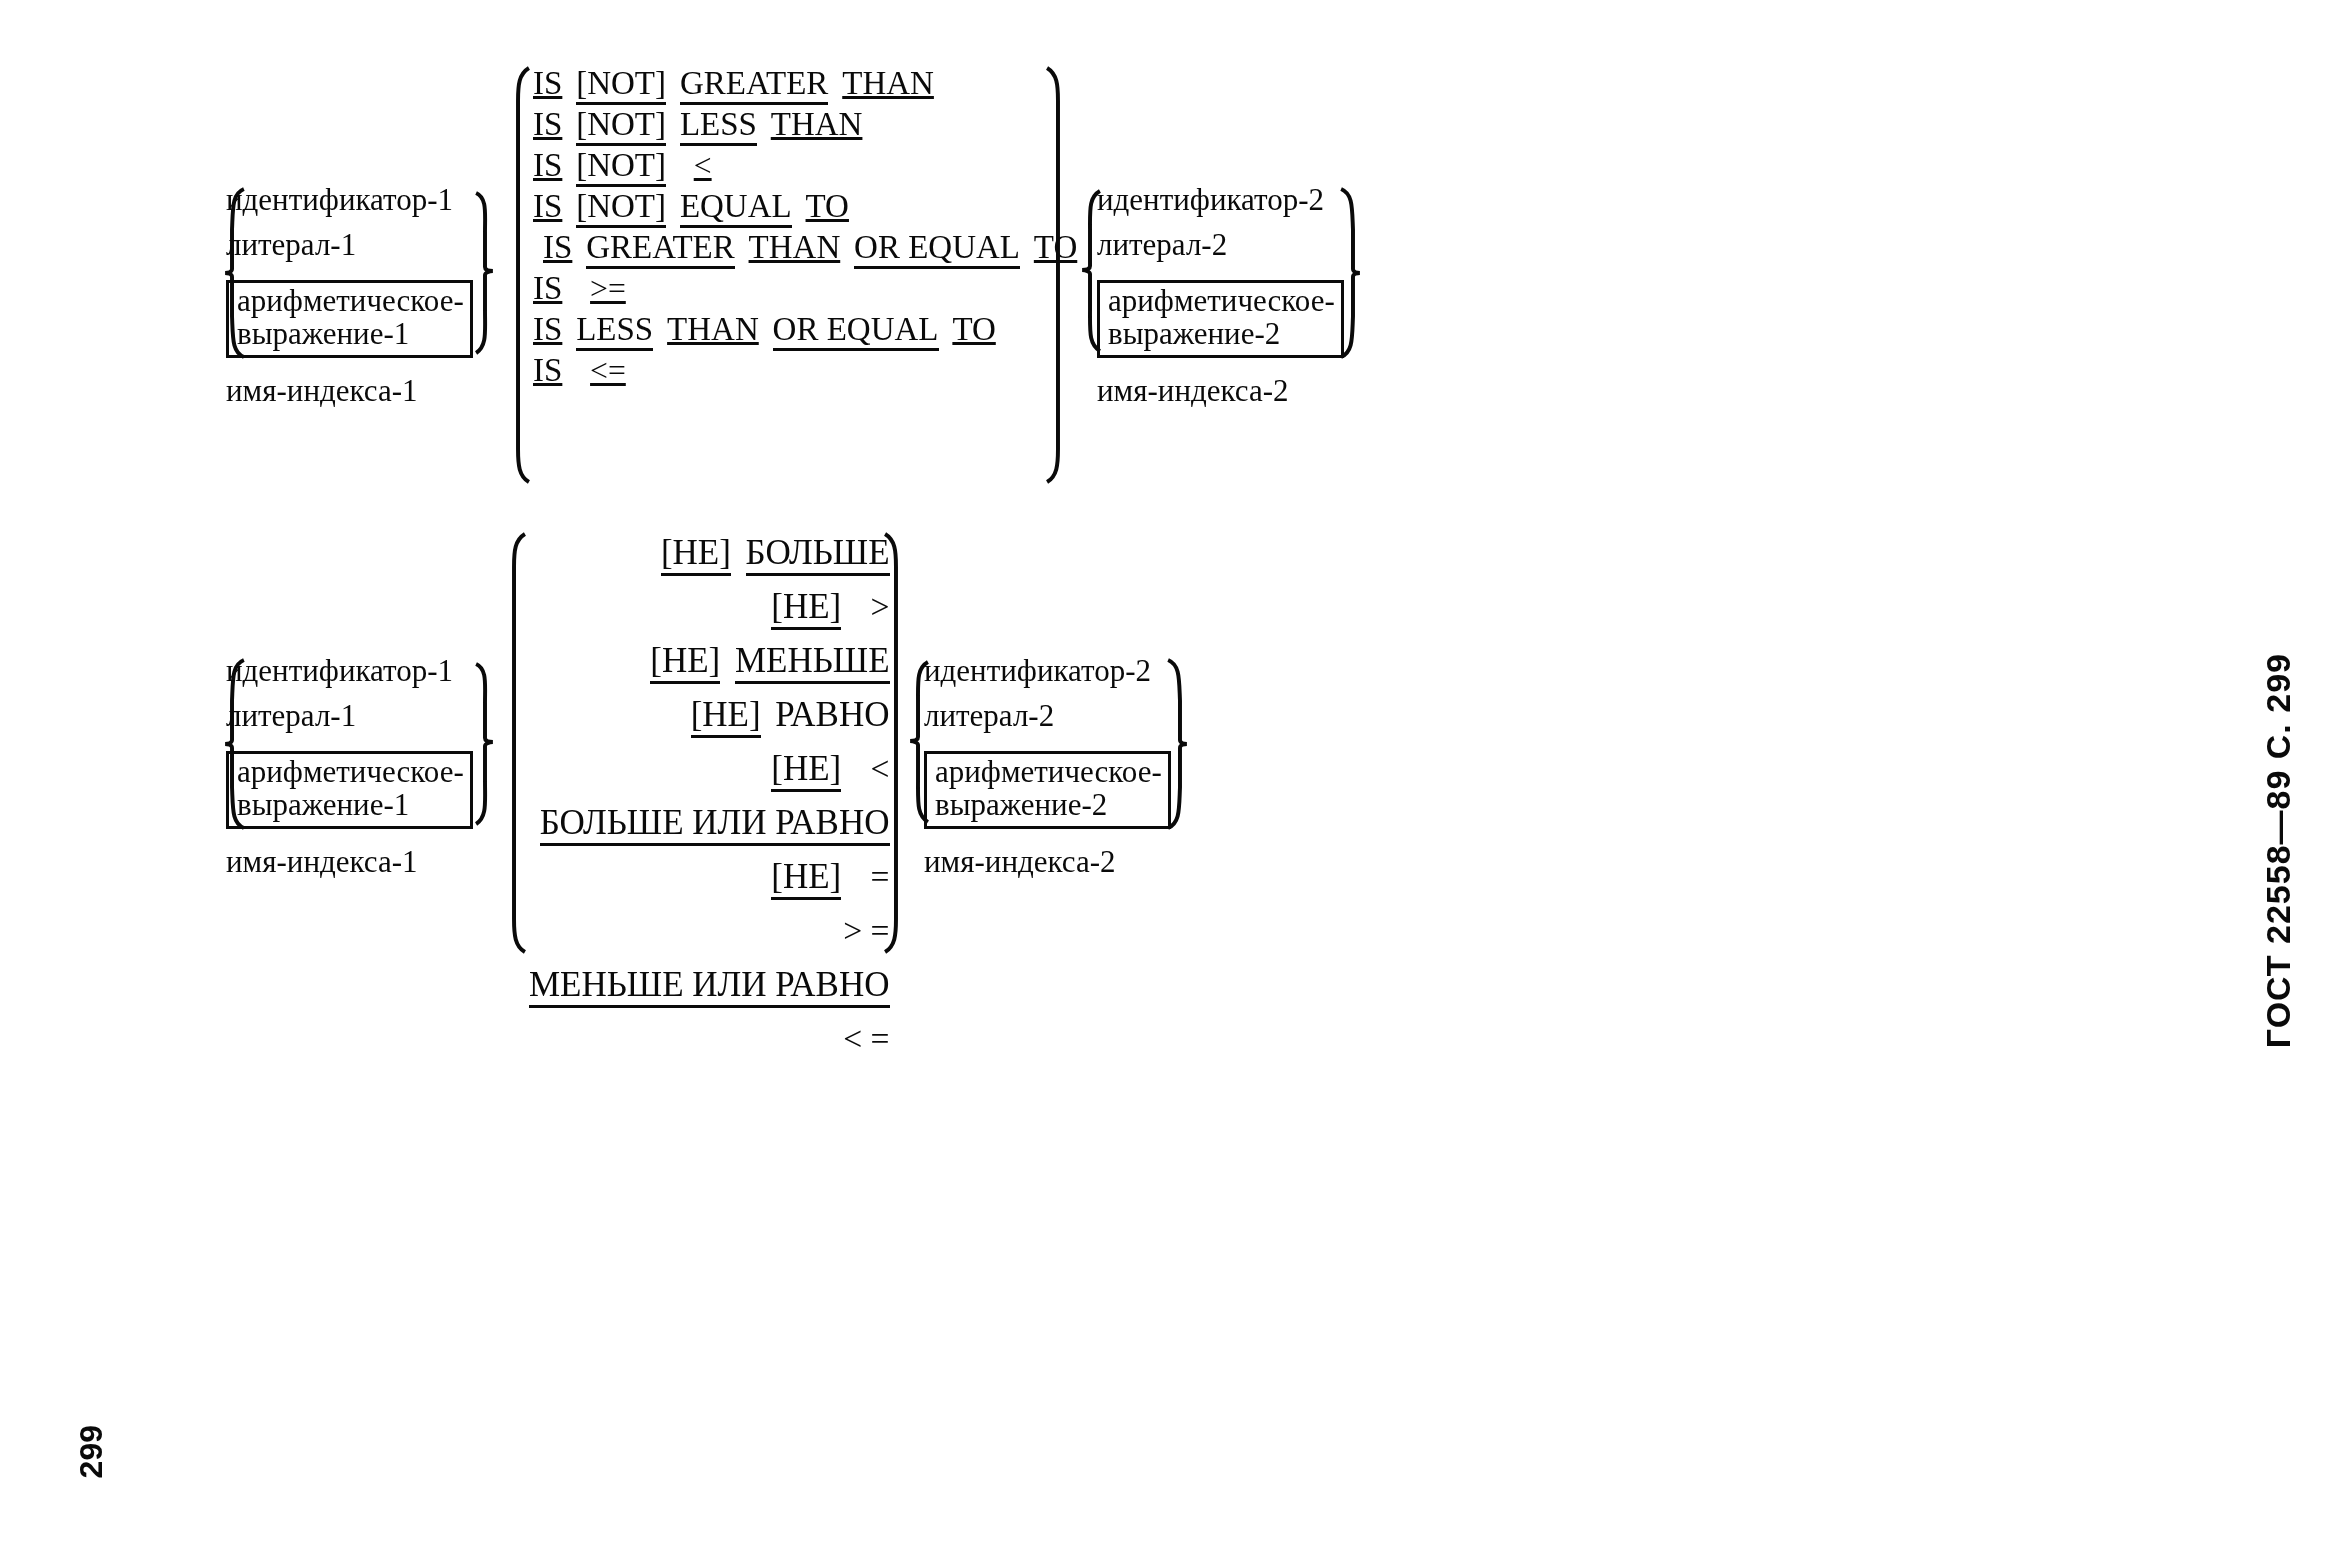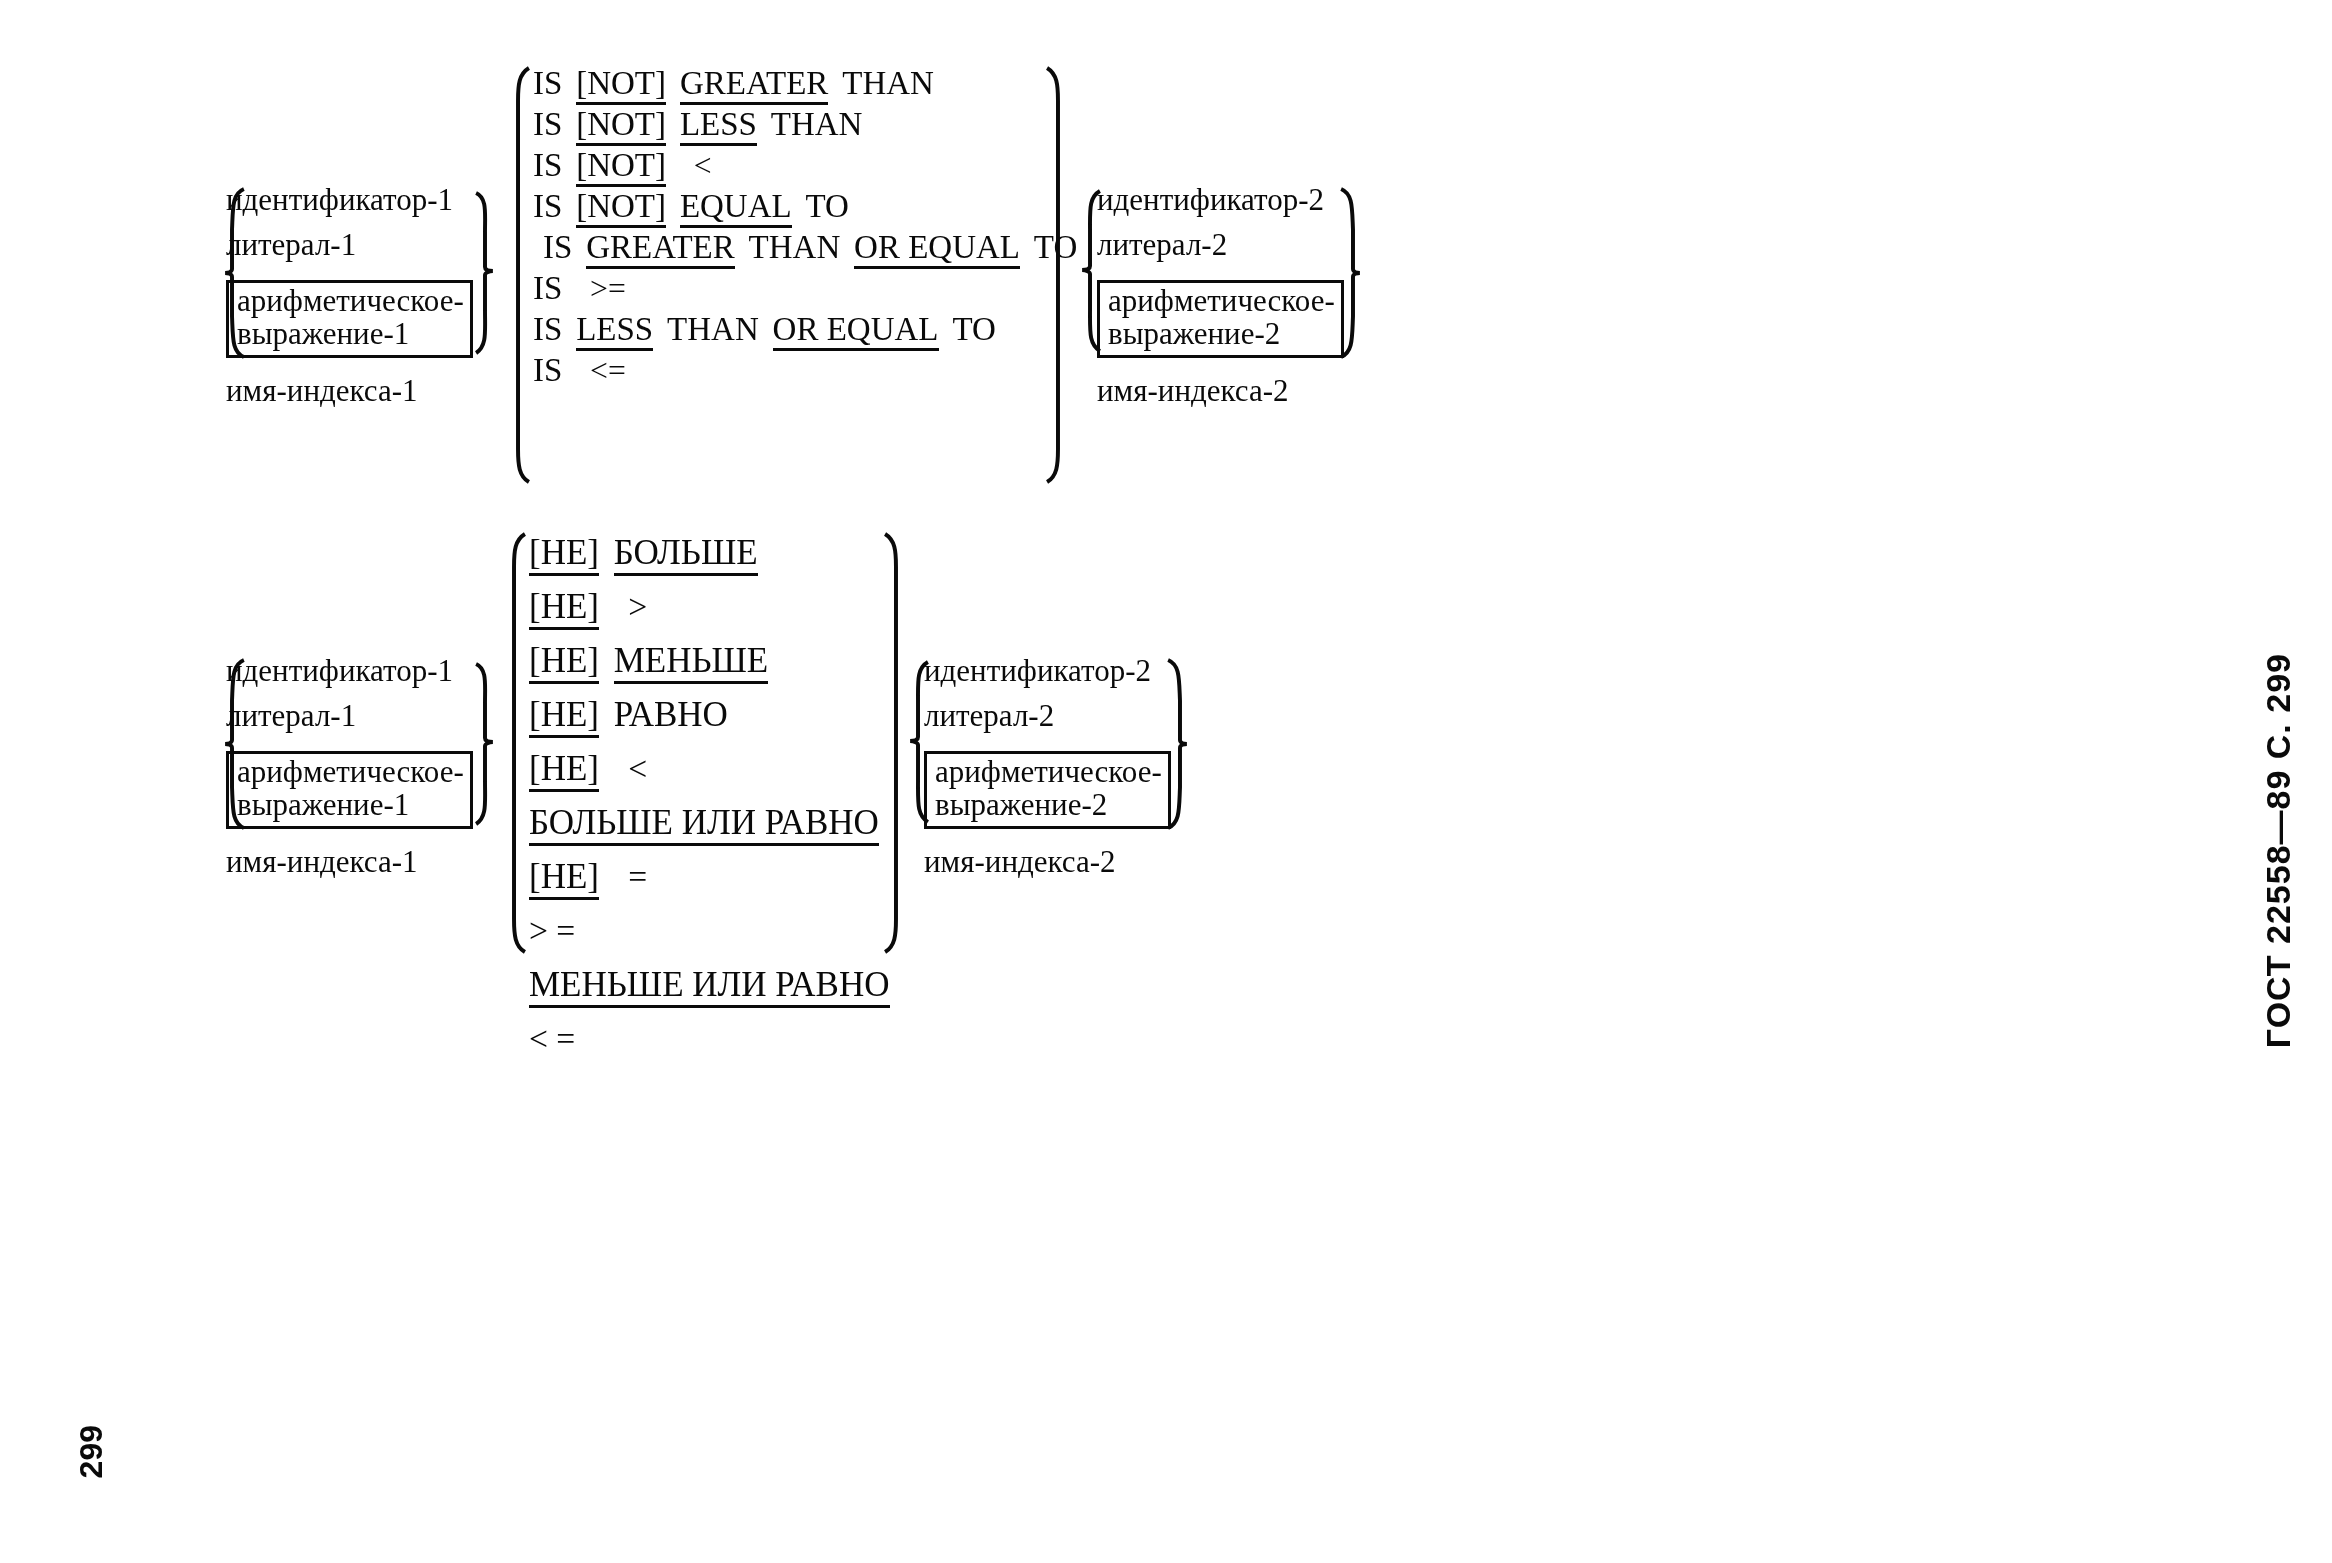--- a/index.html
+++ b/index.html
@@ -50,31 +50,31 @@
     border: 3px solid #0a0a0a;
     display: inline-block;
     padding: 2px 6px 4px 8px;
     line-height: 1.06;
   }
 
   
   #fig-en-left  { left: 226px; top: 184px; font-size: 31px; }
   #fig-en-left .row { height: 45px; }
 
-  #fig-en-center { left: 533px; top: 67px; font-size: 33px; }
+  #fig-en-center { left: 533px; top: 67px; font-size: 33px; text-decoration: underline; }
   #fig-en-center .row { height: 41px; }
 
   #fig-en-right { left: 1097px; top: 184px; font-size: 31px; }
   #fig-en-right .row { height: 45px; }
 
   
   #fig-ru-left { left: 226px; top: 655px; font-size: 31px; }
   #fig-ru-left .row { height: 45px; }
 
-  #fig-ru-center { left: 529px; top: 535px; font-size: 35px; }
+  #fig-ru-center { left: 529px; top: 535px; font-size: 35px; align-items: flex-end; }
   #fig-ru-center .row { height: 54px; }
 
   #fig-ru-right { left: 924px; top: 655px; font-size: 31px; }
   #fig-ru-right .row { height: 45px; }
 
   
   #page-ref {
     position: absolute;
     right: 34px;
     top: 653px;

